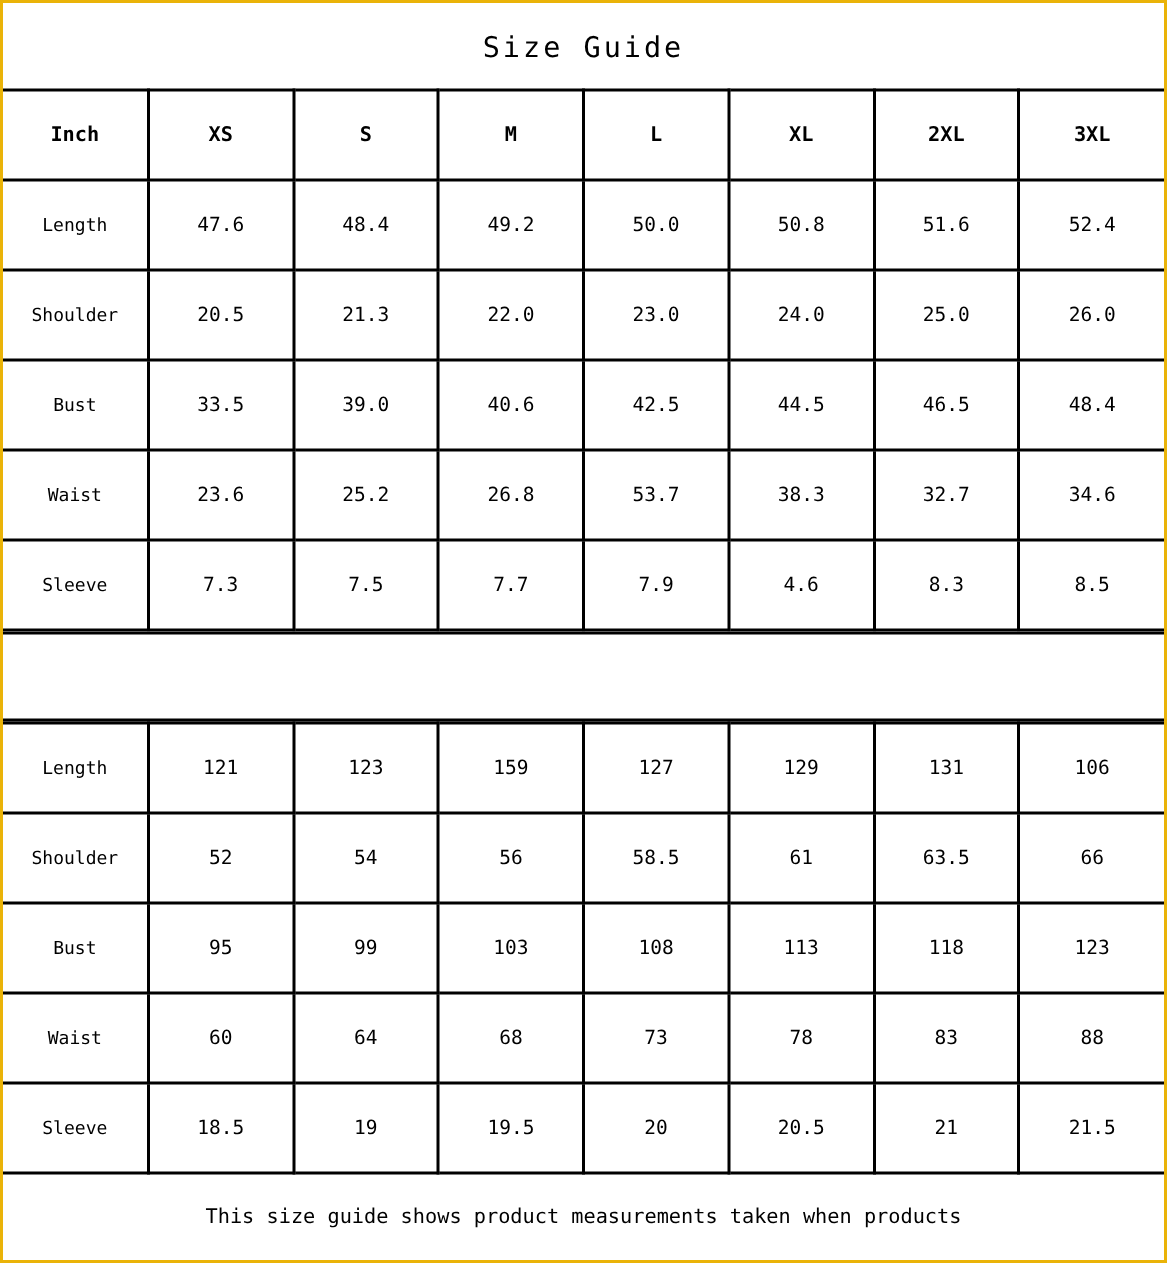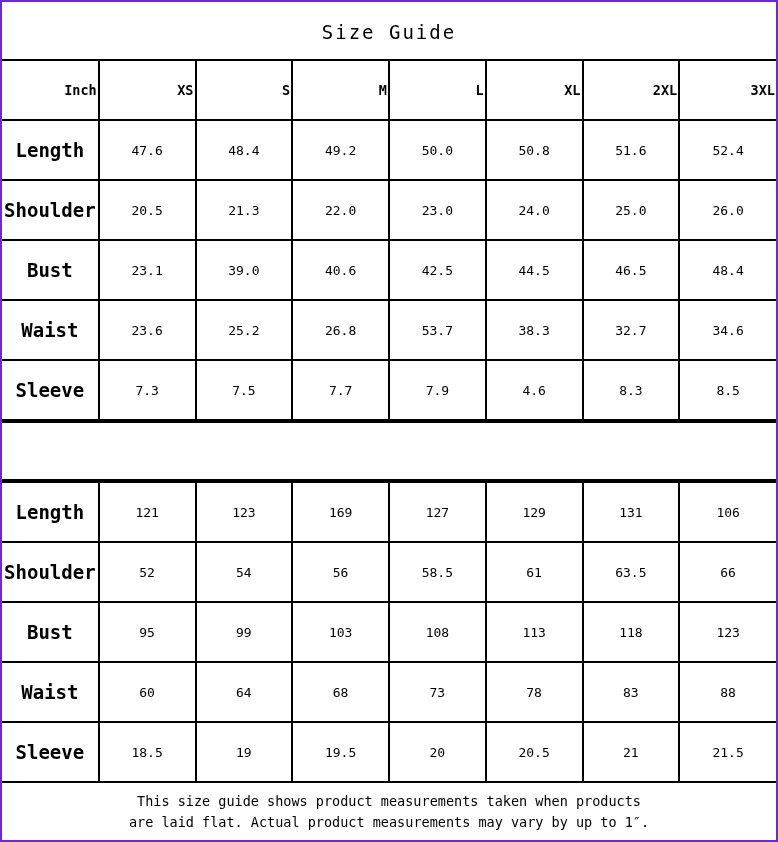--- a/index.html
+++ b/index.html
@@ -12,21 +12,21 @@
     height: 842px;
     font-family: "DejaVu Sans Mono", monospace;
     color: #000000;
     overflow: hidden;
   }
   .page {
     position: relative;
     width: 778px;
     height: 842px;
     box-sizing: border-box;
-    border: 2px solid #6d28d9;
+    border: 2px solid #eab308;
     background: #ffffff;
     display: flex;
     flex-direction: column;
   }
   .title {
     text-align: center;
     font-size: 19px;
     letter-spacing: 2px;
     font-family: "DejaVu Sans Mono", monospace;
     padding-top: 19px;
@@ -53,25 +53,24 @@
   }
   table td:first-child, table th:first-child {
     border-left: none;
   }
   table td:last-child, table th:last-child {
     border-right: none;
   }
   .hdr-cell {
     font-weight: bold;
     font-size: 13.5px;
-    text-align: right;
   }
   .row-label {
-    font-weight: bold;
-    font-size: 19px;
+    font-weight: normal;
+    font-size: 12px;
   }
   .spacer {
     height: 56px;
     border-top: 2px solid #000000;
     border-bottom: 2px solid #000000;
     background: #ffffff;
   }
   .footer {
     flex: 1;
     display: flex;
@@ -122,21 +121,21 @@
         <td>20.5</td>
         <td>21.3</td>
         <td>22.0</td>
         <td>23.0</td>
         <td>24.0</td>
         <td>25.0</td>
         <td>26.0</td>
       </tr>
       <tr>
         <td class="row-label">Bust</td>
-        <td>23.1</td>
+        <td>33.5</td>
         <td>39.0</td>
         <td>40.6</td>
         <td>42.5</td>
         <td>44.5</td>
         <td>46.5</td>
         <td>48.4</td>
       </tr>
       <tr>
         <td class="row-label">Waist</td>
         <td>23.6</td>
@@ -163,21 +162,21 @@
 
   <div class="spacer"></div>
 
   <div class="tbl-wrap">
     <table>
       <tbody>
       <tr>
         <td class="row-label">Length</td>
         <td>121</td>
         <td>123</td>
-        <td>169</td>
+        <td>159</td>
         <td>127</td>
         <td>129</td>
         <td>131</td>
         <td>106</td>
       </tr>
       <tr>
         <td class="row-label">Shoulder</td>
         <td>52</td>
         <td>54</td>
         <td>56</td>
@@ -215,16 +214,15 @@
         <td>20.5</td>
         <td>21</td>
         <td>21.5</td>
       </tr>
     </tbody>
       </table>
   </div>
 
   <div class="footer">
     <div>This size guide shows product measurements taken when products</div>
-    <div>are laid flat. Actual product measurements may vary by up to 1″.</div>
   </div>
 
 </div>
 
 </body></html>

